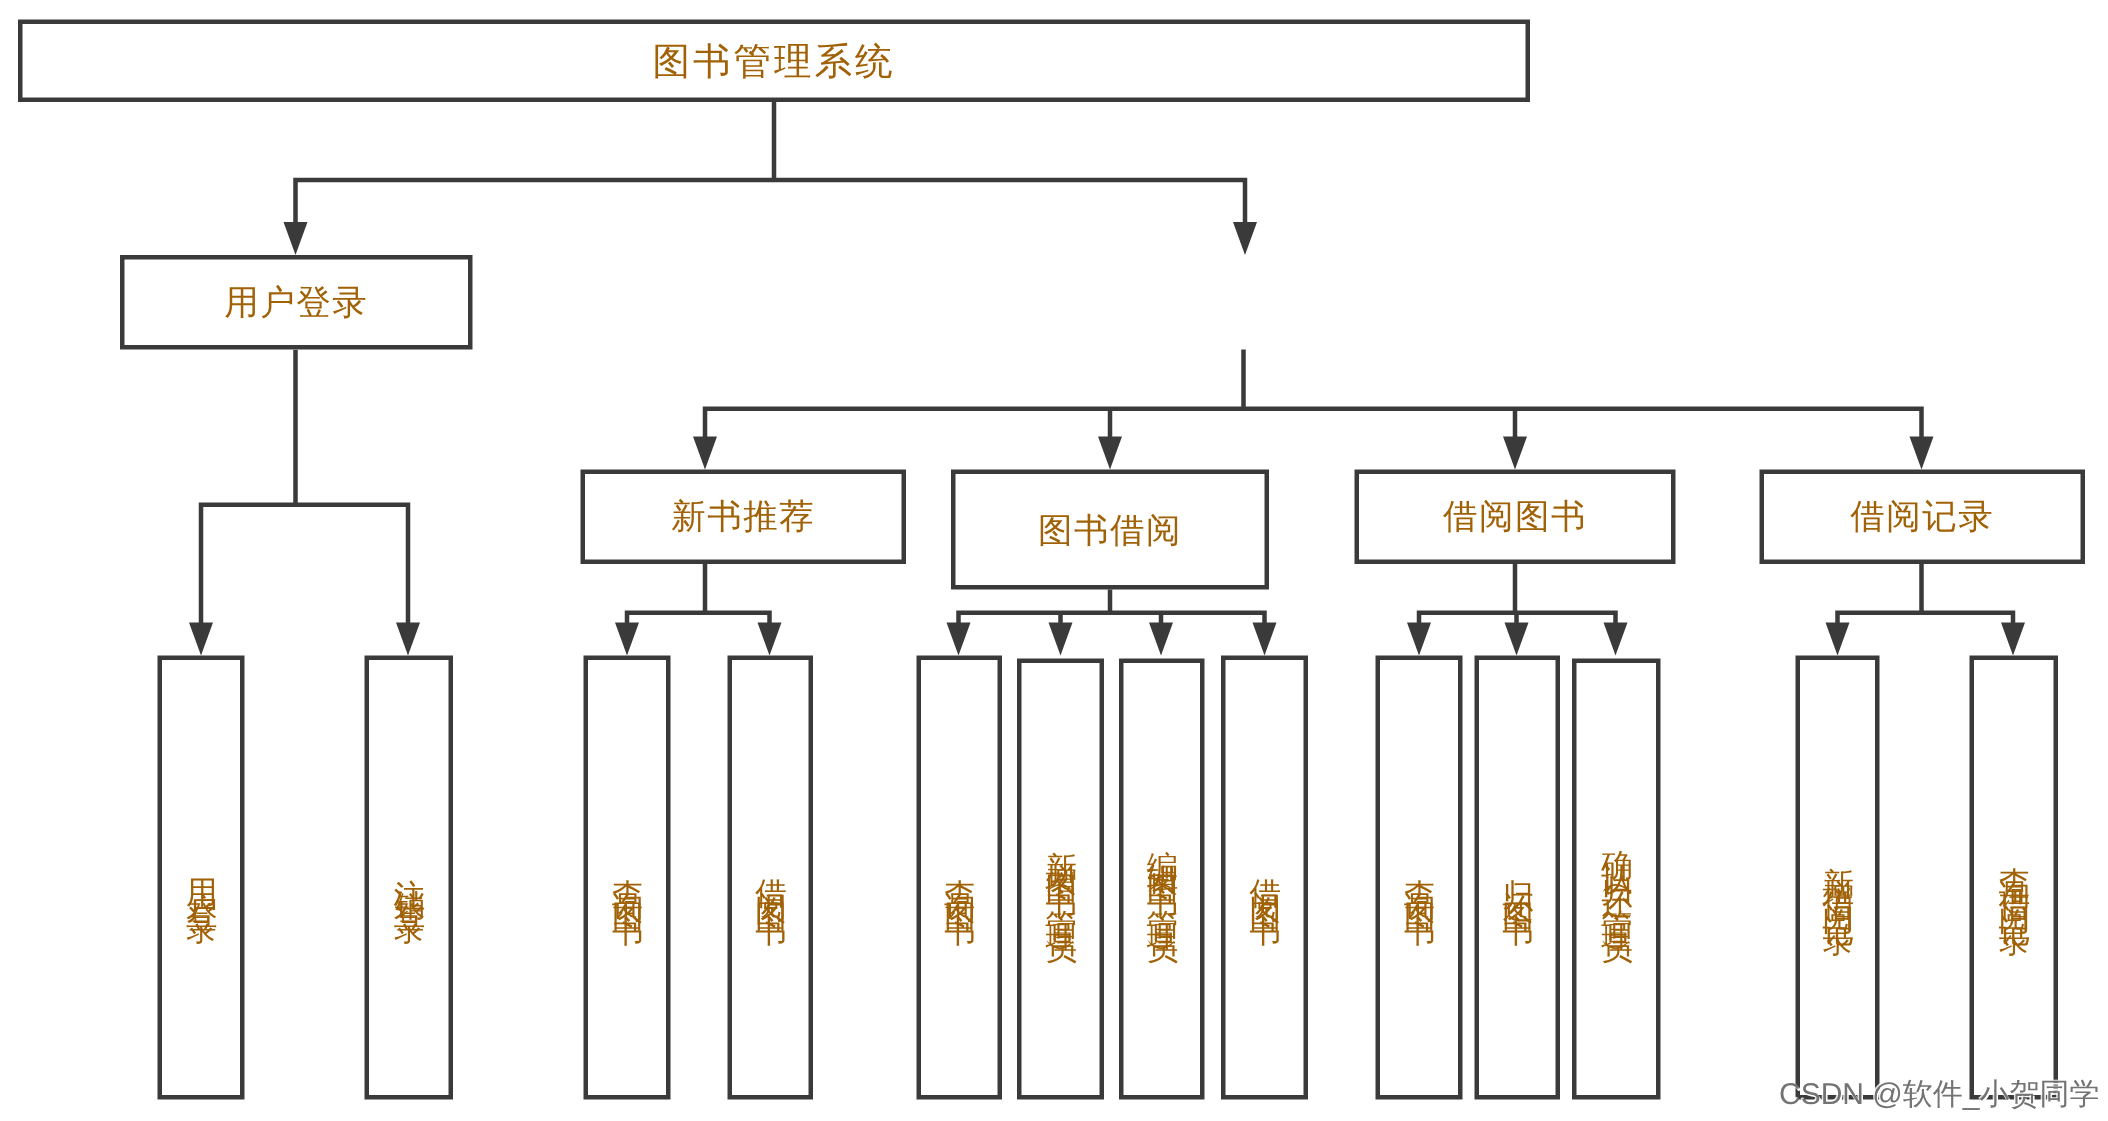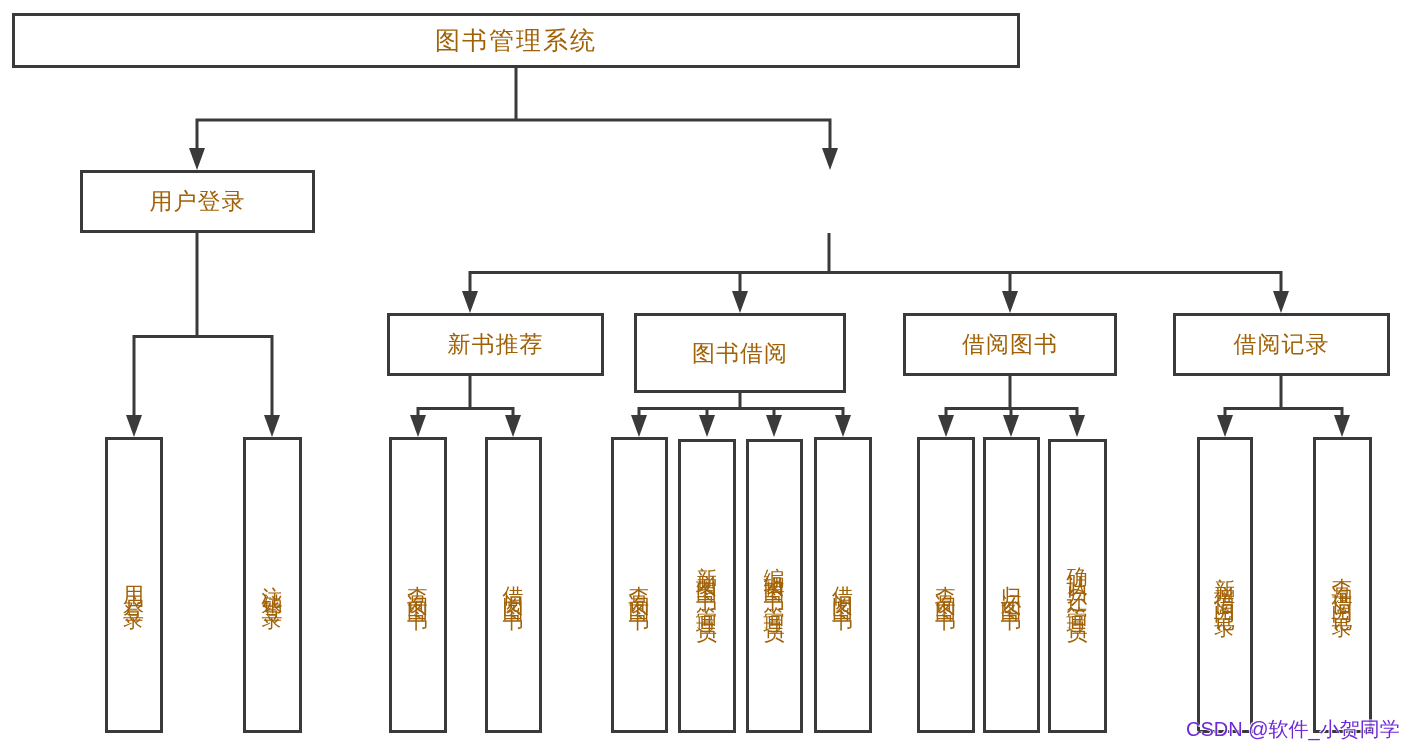--- a/index.html
+++ b/index.html
@@ -31,21 +31,21 @@
     letter-spacing:8px;
     line-height:1;
   }
   #connectors{position:absolute;left:0;top:0;z-index:1;}
   .box{z-index:2;}
   #watermark{
     position:absolute;
     left:1186px;top:716px;
     z-index:5;
     font-size:20px;
-    color:#6d28d9;
+    color:#737373;
     white-space:nowrap;
     text-shadow:1px 1px 0 #ffffff,-1px -1px 0 rgba(255,255,255,0.85);
   }
 </style>
 </head>
 <body>
 
 <div id="canvas">
 
   <svg id="connectors" width="1405" height="747" viewBox="0 0 1405 747">

